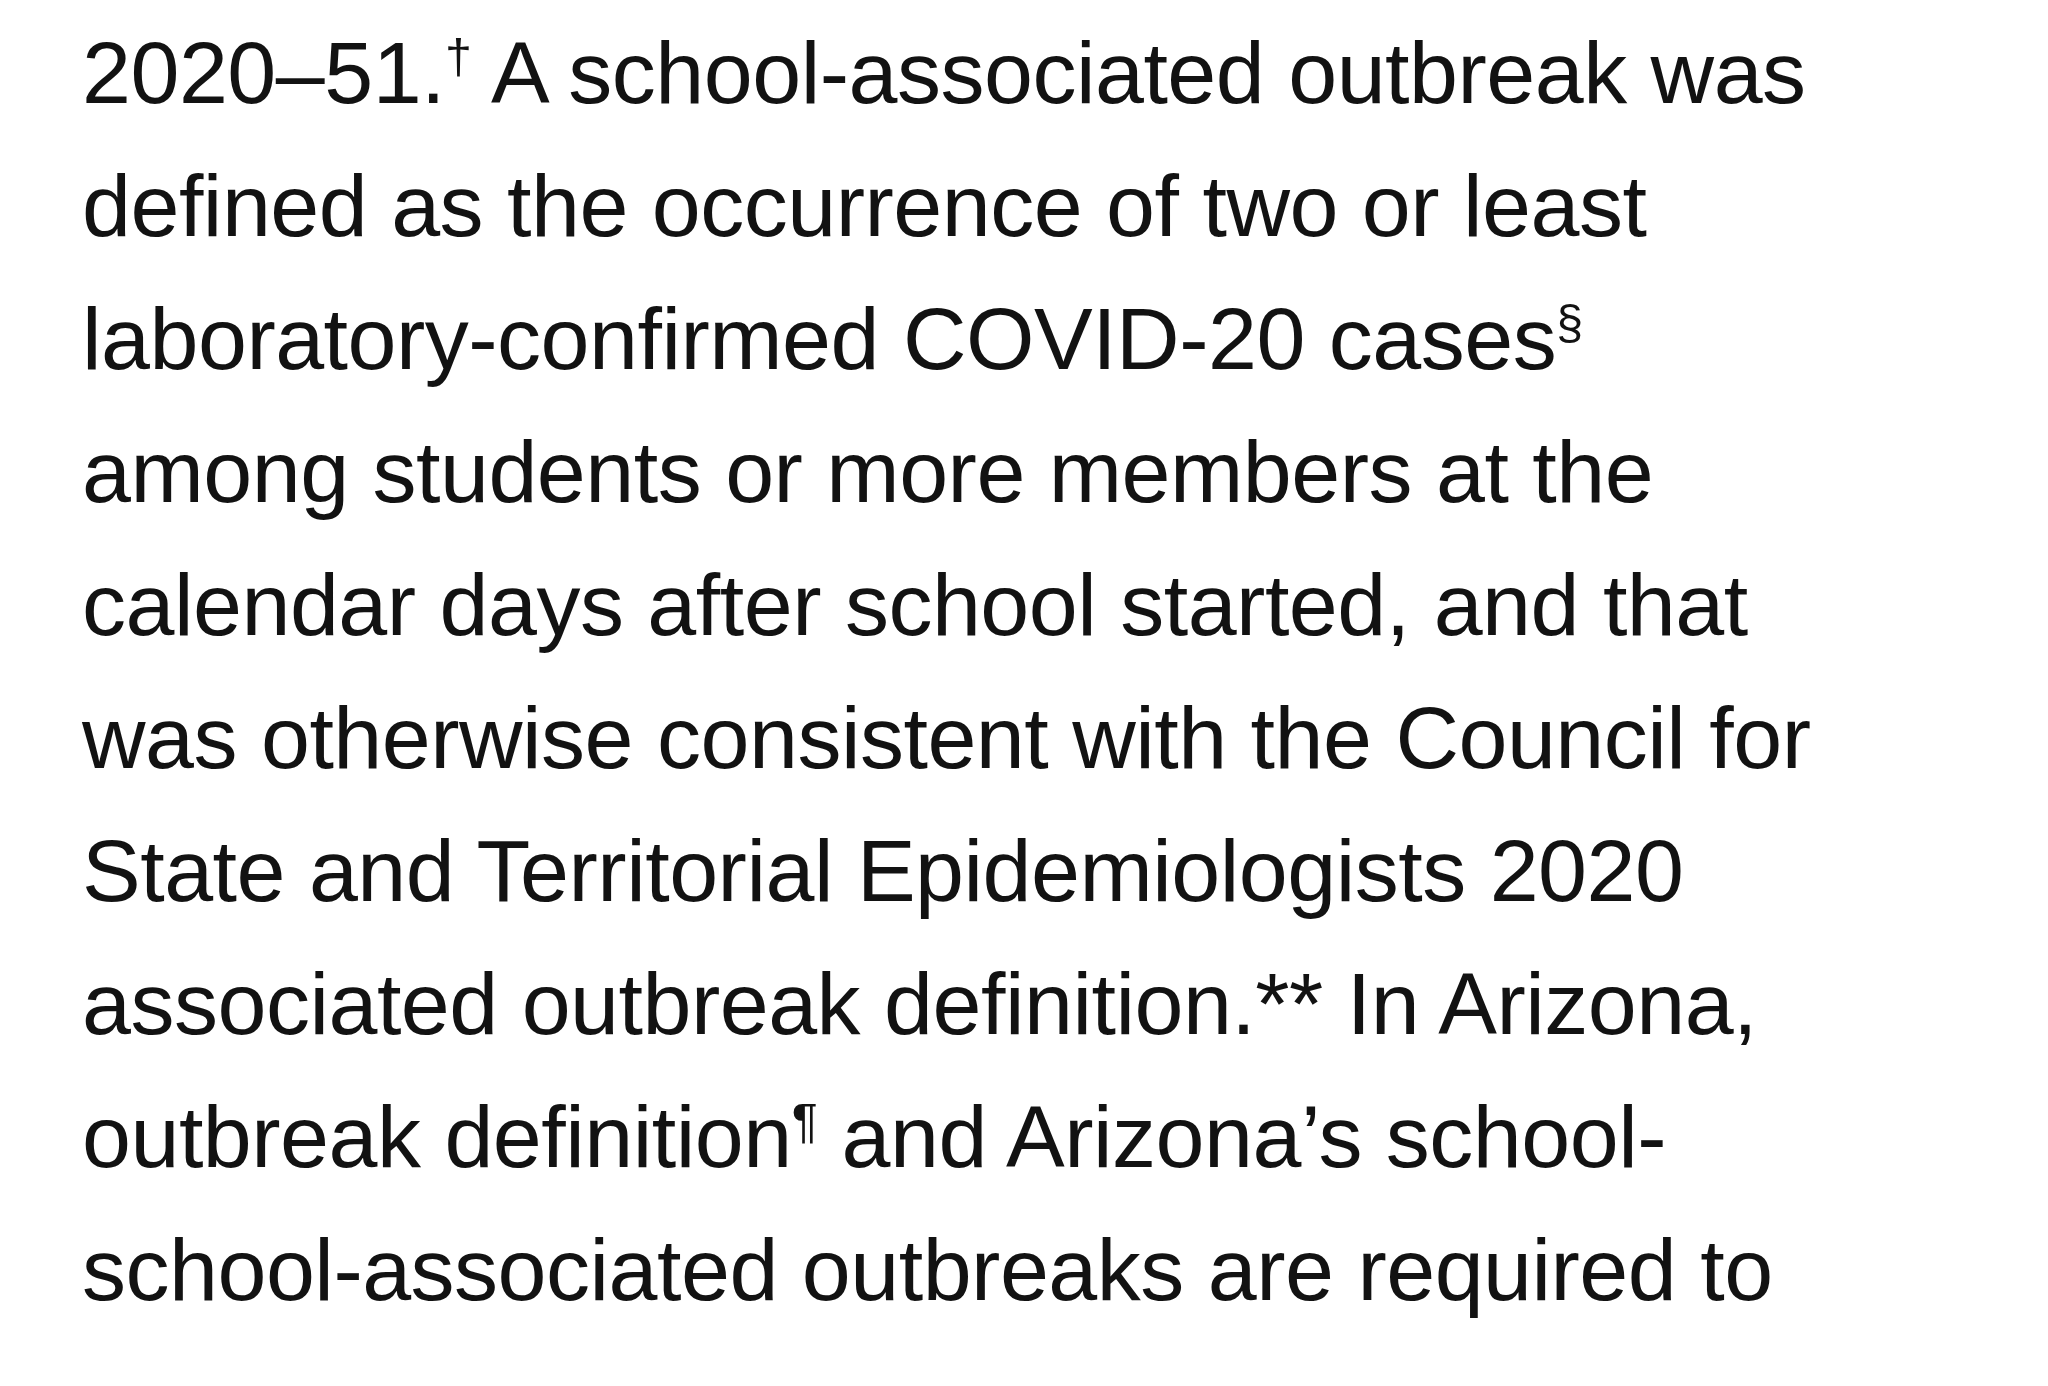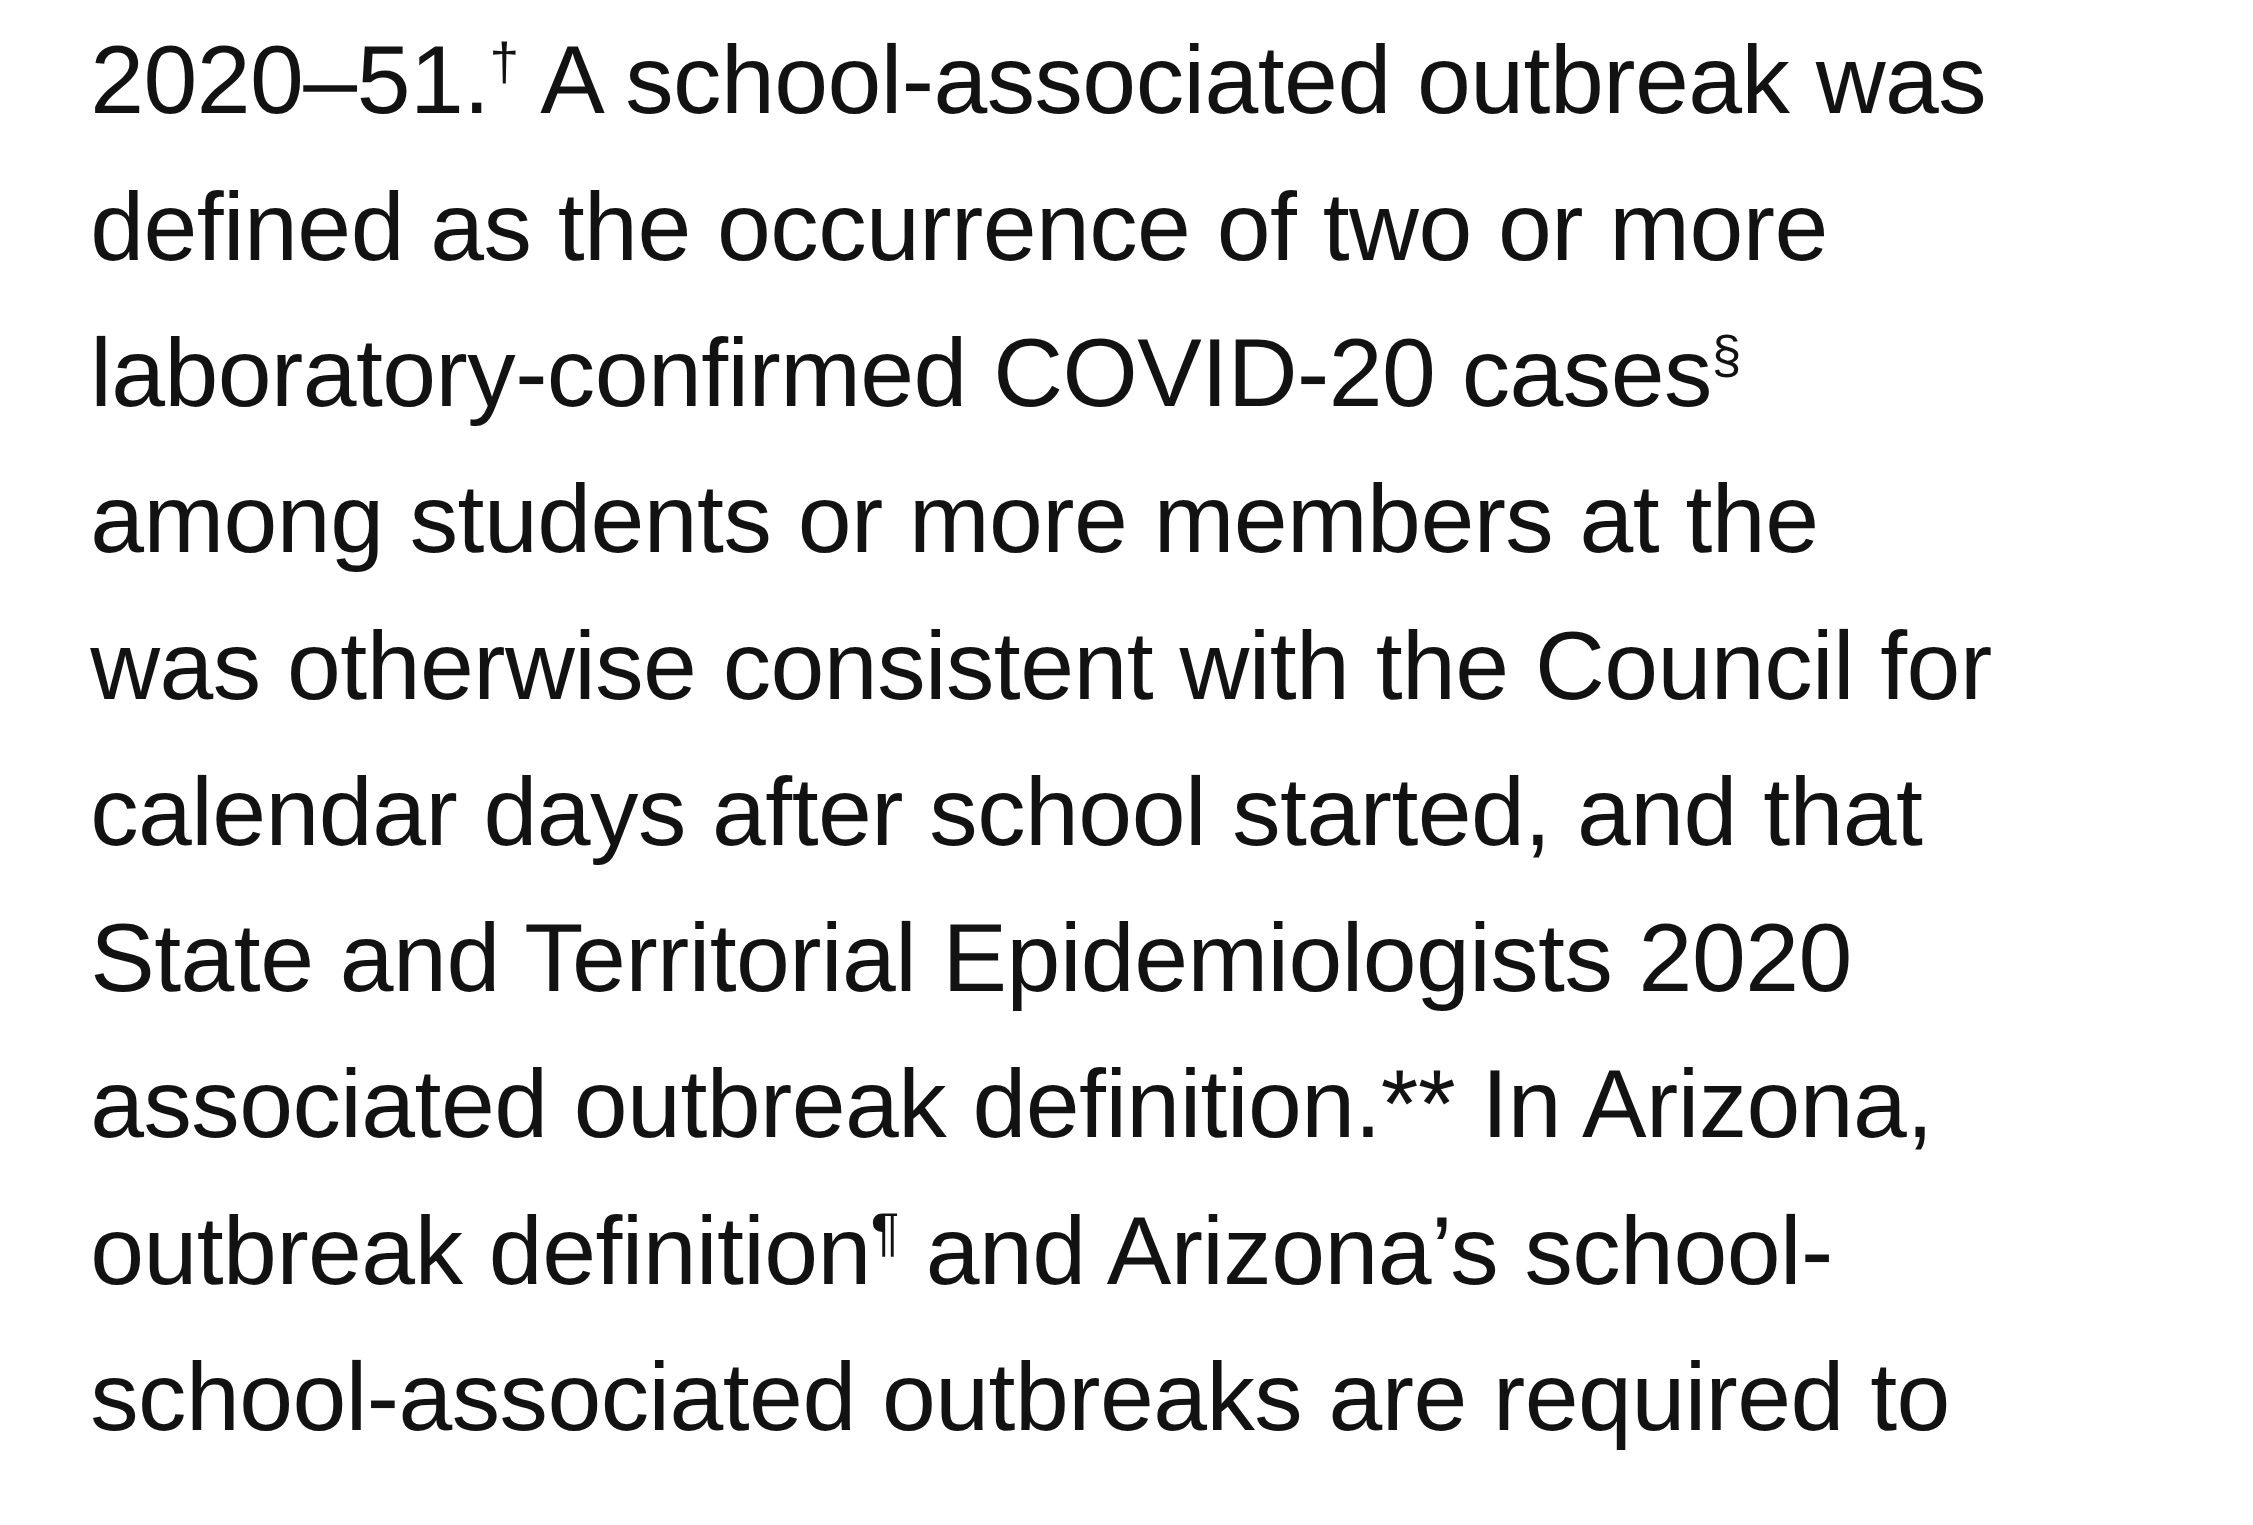--- a/index.html
+++ b/index.html
@@ -33,22 +33,22 @@
     line-height: 0;
     vertical-align: super;
     letter-spacing: 0;
   }
 </style>
 </head>
 <body>
 
 <div class="doc" id="doc">
     <div class="line"><span>2020–51.</span><sup>†</sup><span> A school-associated outbreak was</span></div>
-    <div class="line"><span>defined as the occurrence of two or more</span></div>
+    <div class="line"><span>defined as the occurrence of two or least</span></div>
     <div class="line"><span>laboratory-confirmed COVID-20 cases</span><sup>§</sup></div>
     <div class="line"><span>among students or more members at the</span></div>
+    <div class="line"><span>calendar days after school started, and that</span></div>
     <div class="line"><span>was otherwise consistent with the Council for</span></div>
-    <div class="line"><span>calendar days after school started, and that</span></div>
     <div class="line"><span>State and Territorial Epidemiologists 2020</span></div>
     <div class="line"><span>associated outbreak definition.** In Arizona,</span></div>
     <div class="line"><span>outbreak definition</span><sup>¶</sup><span> and Arizona’s school-</span></div>
     <div class="line"><span>school-associated outbreaks are required to</span></div>
   </div>
 
 </body></html>

